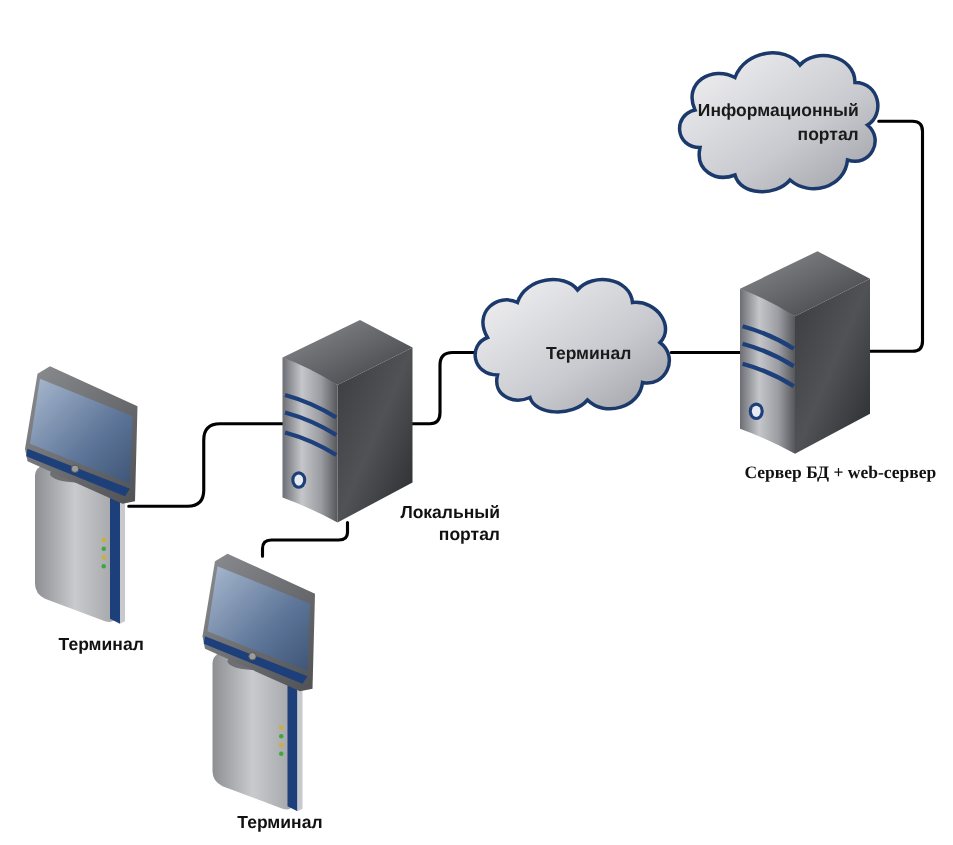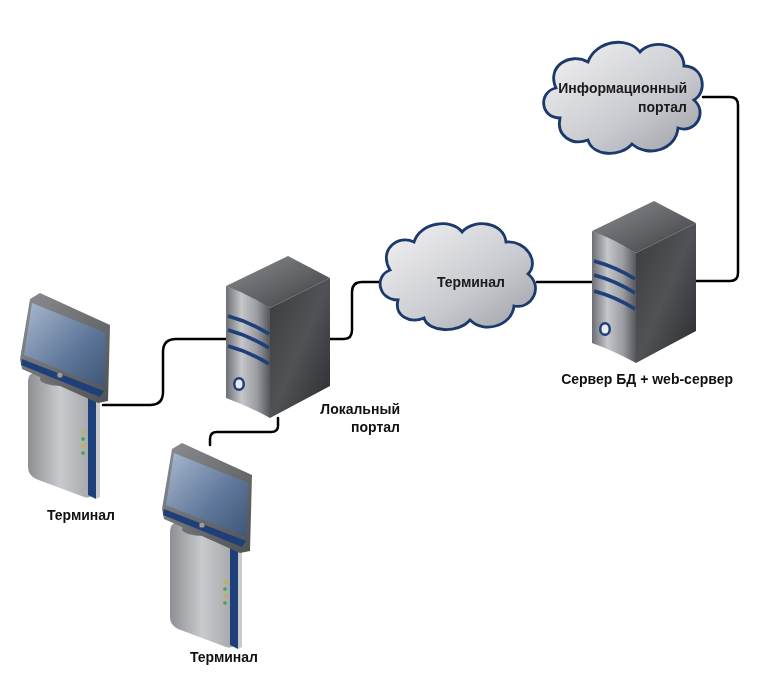--- a/index.html
+++ b/index.html
@@ -147,17 +147,17 @@
 </svg>
 
 <div class="label cloud-label" style="left:547px; top:79px; width:140px;">Информационный</div>
 <div class="label cloud-label" style="left:547px; top:98px; width:140px;">портал</div>
 
 <div class="label cloud-label" style="left:405px; top:273px; width:100px;">Терминал</div>
 
 <div class="label" style="left:300px; top:400px; width:100px;">Локальный</div>
 <div class="label" style="left:300px; top:418px; width:100px;">портал</div>
 
-<div class="label" style="left:553px; top:370px; width:180px;">Сервер БД + web-сервер</div>
+<div class="label" style="left:569px; top:370px; width:180px;font-family:Liberation Serif, serif;">Сервер БД + web-сервер</div>
 
 <div class="label" style="left:15px; top:506px; width:100px;">Терминал</div>
 
 <div class="label" style="left:158px; top:648px; width:100px;">Терминал</div>
 
 </body></html>

